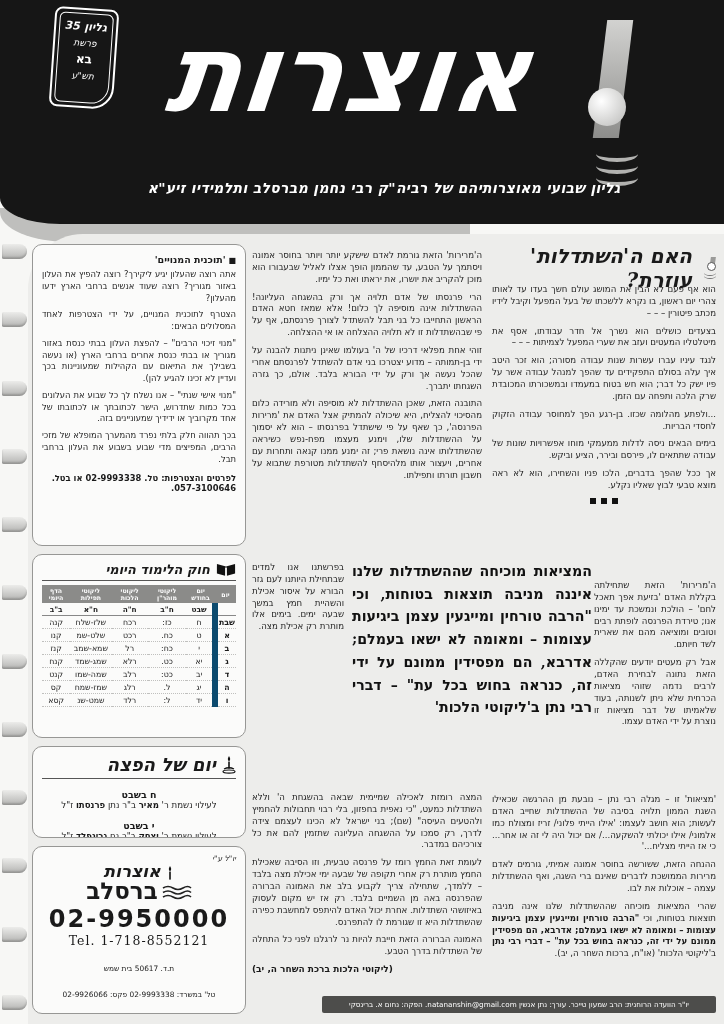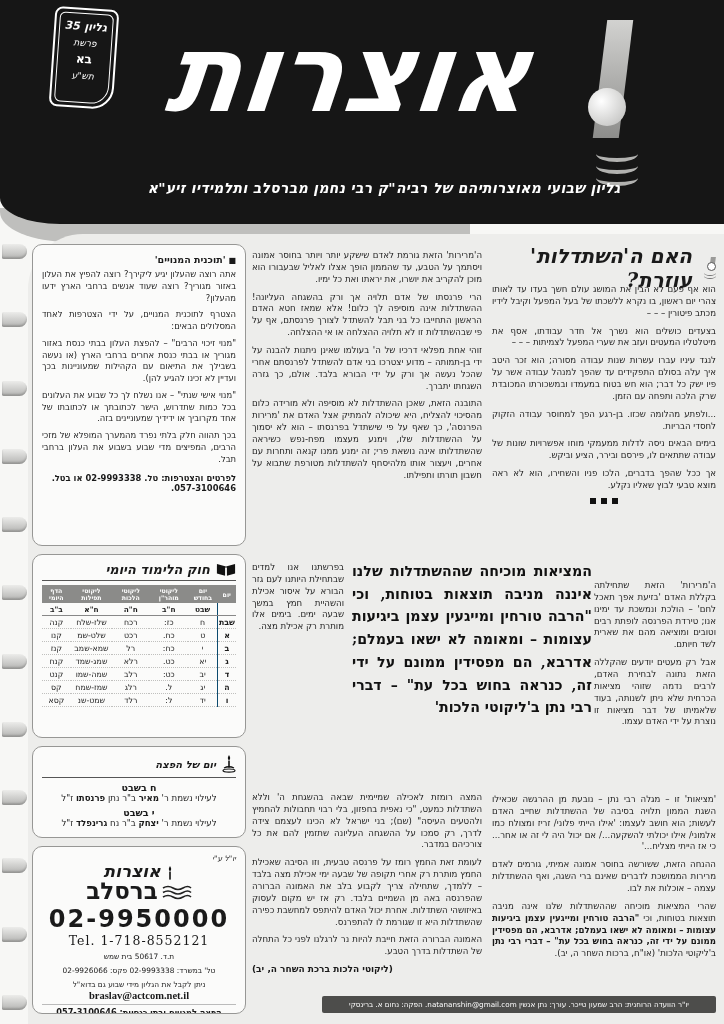--- a/index.html
+++ b/index.html
@@ -84,36 +84,36 @@
   .subhead::before{content:"■ ";font-size:8px;}
   .side-para{font-size:8.4px;line-height:1.4;text-align:justify;margin:0 0 5px 0;}
   .contact-line{font-size:8.4px;font-weight:bold;margin-top:8px;}
 
   
   table.sched{width:100%;border-collapse:collapse;text-align:center;margin-top:2px;}
   table.sched th{background:#8b8b89;color:#fff;font-size:6.2px;font-weight:bold;padding:2px 1px;
         line-height:1.15;}
   table.sched td{font-size:7.8px;padding:1.5px 1px;border-bottom:1px dotted #c0c0be;}
   table.sched tr.subhdr td{font-weight:bold;border-bottom:1px solid #888;font-size:7.4px;}
-  table.sched td:first-child{font-weight:bold;border-left:1px solid #0c4a6e;}
-
-  
-  .haf-date{font-size:9.5px;font-weight:bold;text-align:center;margin-top:4px;}
+  table.sched td:first-child{font-weight:bold;border-left:6px solid #0c4a6e;}
+
+  
+  .haf-date{font-size:9.5px;font-weight:bold;text-align:center;margin-top:10px;}
   .haf-line{font-size:8.6px;text-align:center;}
 
   
   .pub-byline{font-size:7.5px;font-style:italic;text-align:right;margin-bottom:0;}
   .brand-top{font-size:17px;font-weight:bold;font-style:italic;
         font-family:"DejaVu Serif","DejaVu Sans",serif;line-height:1;}
   .brand-bottom{font-size:23px;font-weight:900;line-height:1;display:flex;align-items:center;
         justify-content:center;gap:4px;}
   .pub-phone{font-size:24px;font-weight:bold;letter-spacing:2px;margin-top:2px;direction:ltr;}
   .pub-tel{font-size:12.5px;font-family:"DejaVu Serif","DejaVu Sans",serif;letter-spacing:1px;
         direction:ltr;}
-  .pub-small{font-size:7.4px;line-height:1.35;margin-top:4px;}
+  .pub-small{font-size:7.4px;line-height:1.35;margin-top:16px;}
   .pub-email{font-size:10.5px;font-weight:bold;font-family:Liberation Serif, serif;
         direction:ltr;}
   .pub-bold{font-size:8.2px;font-weight:bold;line-height:1.4;border-top:1px solid #bbb;
         margin-top:3px;padding-top:2px;}
   .pub-bold2{font-size:8.2px;font-weight:bold;line-height:1.4;}
 
   
   .credits-bar{position:absolute;top:996px;left:322px;width:394px;height:17px;z-index:3;
         background:#4d4d4b;color:#fff;font-size:7.2px;line-height:17px;text-align:center;
         border-radius:2px;padding:0 6px;box-sizing:border-box;white-space:nowrap;overflow:hidden;}
@@ -308,21 +308,21 @@
           <td>ל:</td>
           <td>רלד</td>
           <td>שמט-שנ</td>
           <td>קסא</td>
         </tr>
       </tbody>
         </table>
     </div>
 
     <div class="side-box box-hafatza">
-      <div class="side-title lined" style="font-size:10px">
+      <div class="side-title lined" style="font-size:18px">
         <svg width="14" height="20" viewBox="0 0 14 20">
           <path d="M7 1 C8.6 3.4 8.6 5 7 6.4 C5.4 5 5.4 3.4 7 1 Z" fill="#111"></path>
           <rect x="6.2" y="6.6" width="1.6" height="7" fill="#111"></rect>
           <path d="M2 14 Q7 11.5 12 14" fill="none" stroke="#111" stroke-width="1.3"></path>
           <ellipse cx="7" cy="16.6" rx="6" ry="1.6" fill="none" stroke="#111" stroke-width="1.2"></ellipse>
         </svg>
         <span>יום של הפצה</span>
       </div>
       <div class="haf-date">ח בשבט</div>
       <div class="haf-line"><span>לעילוי נשמת ר'</span> <b>מאיר</b> <span>ב"ר נתן</span> <b>פרנסתו</b> <span>ז"ל</span></div>

